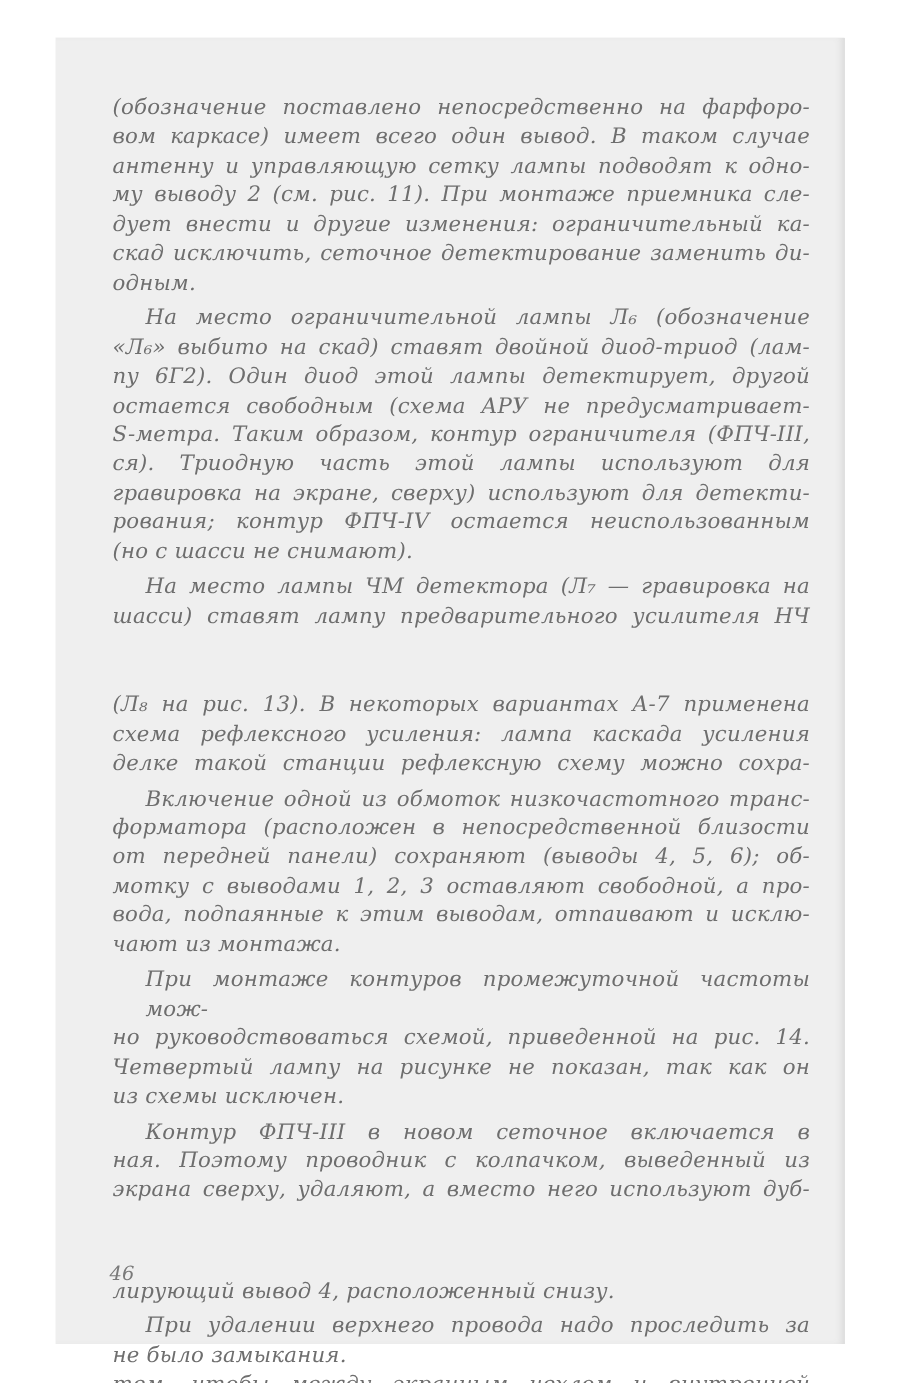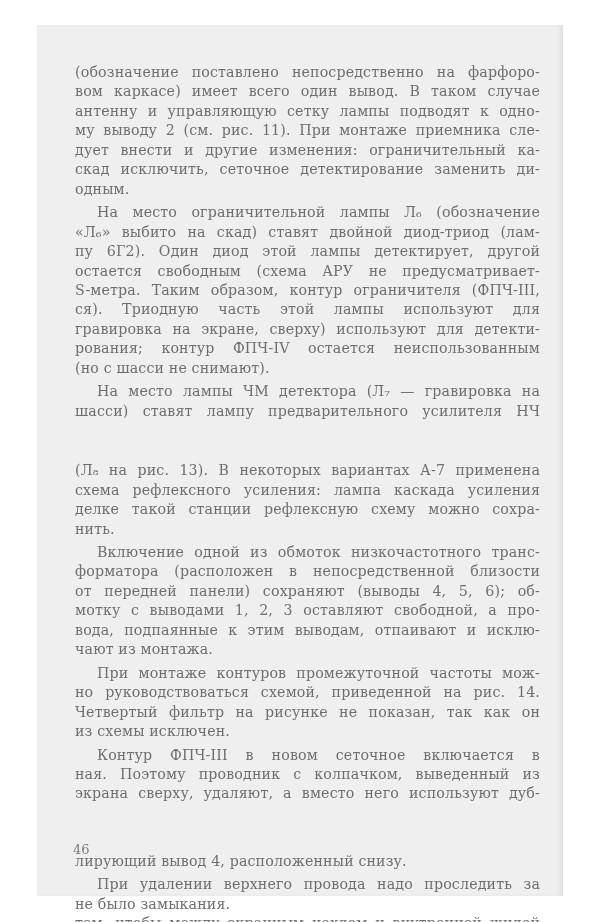--- a/index.html
+++ b/index.html
@@ -11,20 +11,21 @@
       overflow: hidden;
     }
     .page {
       position: absolute;
       left: 37px;
       top: 25px;
       width: 526px;
       height: 871px;
       background: #efefef;
       box-shadow: inset -4px 0 6px -3px #d4d4d4;
+      font-style: italic;
     }
     .text-block {
       position: absolute;
       left: 38px;
       top: 38px;
       width: 465px;
       font-family: "DejaVu Serif", "Liberation Serif", serif;
       font-size: 14.2px;
       line-height: 19.45px;
       color: #6e6e6e;
@@ -75,36 +76,35 @@
       <span class="line" style="white-space: normal;">рования; контур ФПЧ-IV остается неиспользованным</span>
       <span class="line last" style="white-space: normal;">(но с шасси не снимают).</span>
     </p>
 
     <p class="para">
       <span class="line" style="padding-left: 22px; box-sizing: border-box; white-space: normal;">На место лампы ЧМ детектора (Л₇ — гравировка на</span>
       <span class="line" style="white-space: normal;">шасси) ставят лампу предварительного усилителя НЧ</span>
       <span class="line" style="white-space: normal; margin-top: 40px;">(Л₈ на рис. 13). В некоторых вариантах А-7 применена</span>
       <span class="line" style="white-space: normal;">схема рефлексного усиления: лампа каскада усиления</span>
       <span class="line" style="white-space: normal;">делке такой станции рефлексную схему можно сохра-</span>
-      <span class="line last" style="white-space: normal;">нить.</span>
     </p>
 
     <p class="para">
       <span class="line" style="padding-left: 22px; box-sizing: border-box; white-space: normal;">Включение одной из обмоток низкочастотного транс-</span>
       <span class="line" style="white-space: normal;">форматора (расположен в непосредственной близости</span>
       <span class="line" style="white-space: normal;">от передней панели) сохраняют (выводы 4, 5, 6); об-</span>
       <span class="line" style="white-space: normal;">мотку с выводами 1, 2, 3 оставляют свободной, а про-</span>
       <span class="line" style="white-space: normal;">вода, подпаянные к этим выводам, отпаивают и исклю-</span>
       <span class="line last" style="white-space: normal;">чают из монтажа.</span>
     </p>
 
     <p class="para">
       <span class="line" style="padding-left: 22px; box-sizing: border-box; white-space: normal;">При монтаже контуров промежуточной частоты мож-</span>
       <span class="line" style="white-space: normal;">но руководствоваться схемой, приведенной на рис. 14.</span>
-      <span class="line" style="white-space: normal;">Четвертый фильтр на рисунке не показан, так как он</span>
+      <span class="line" style="white-space: normal;">Четвертый лампу на рисунке не показан, так как он</span>
       <span class="line last" style="white-space: normal;">из схемы исключен.</span>
     </p>
 
     <p class="para">
       <span class="line" style="padding-left: 22px; box-sizing: border-box; white-space: normal;">Контур ФПЧ-III в новом сеточное включается в</span>
       <span class="line" style="white-space: normal;">ная. Поэтому проводник с колпачком, выведенный из</span>
       <span class="line" style="white-space: normal;">экрана сверху, удаляют, а вместо него используют дуб-</span>
       <span class="line last" style="white-space: normal; margin-top: 48px;">лирующий вывод 4, расположенный снизу.</span>
     </p>
 

